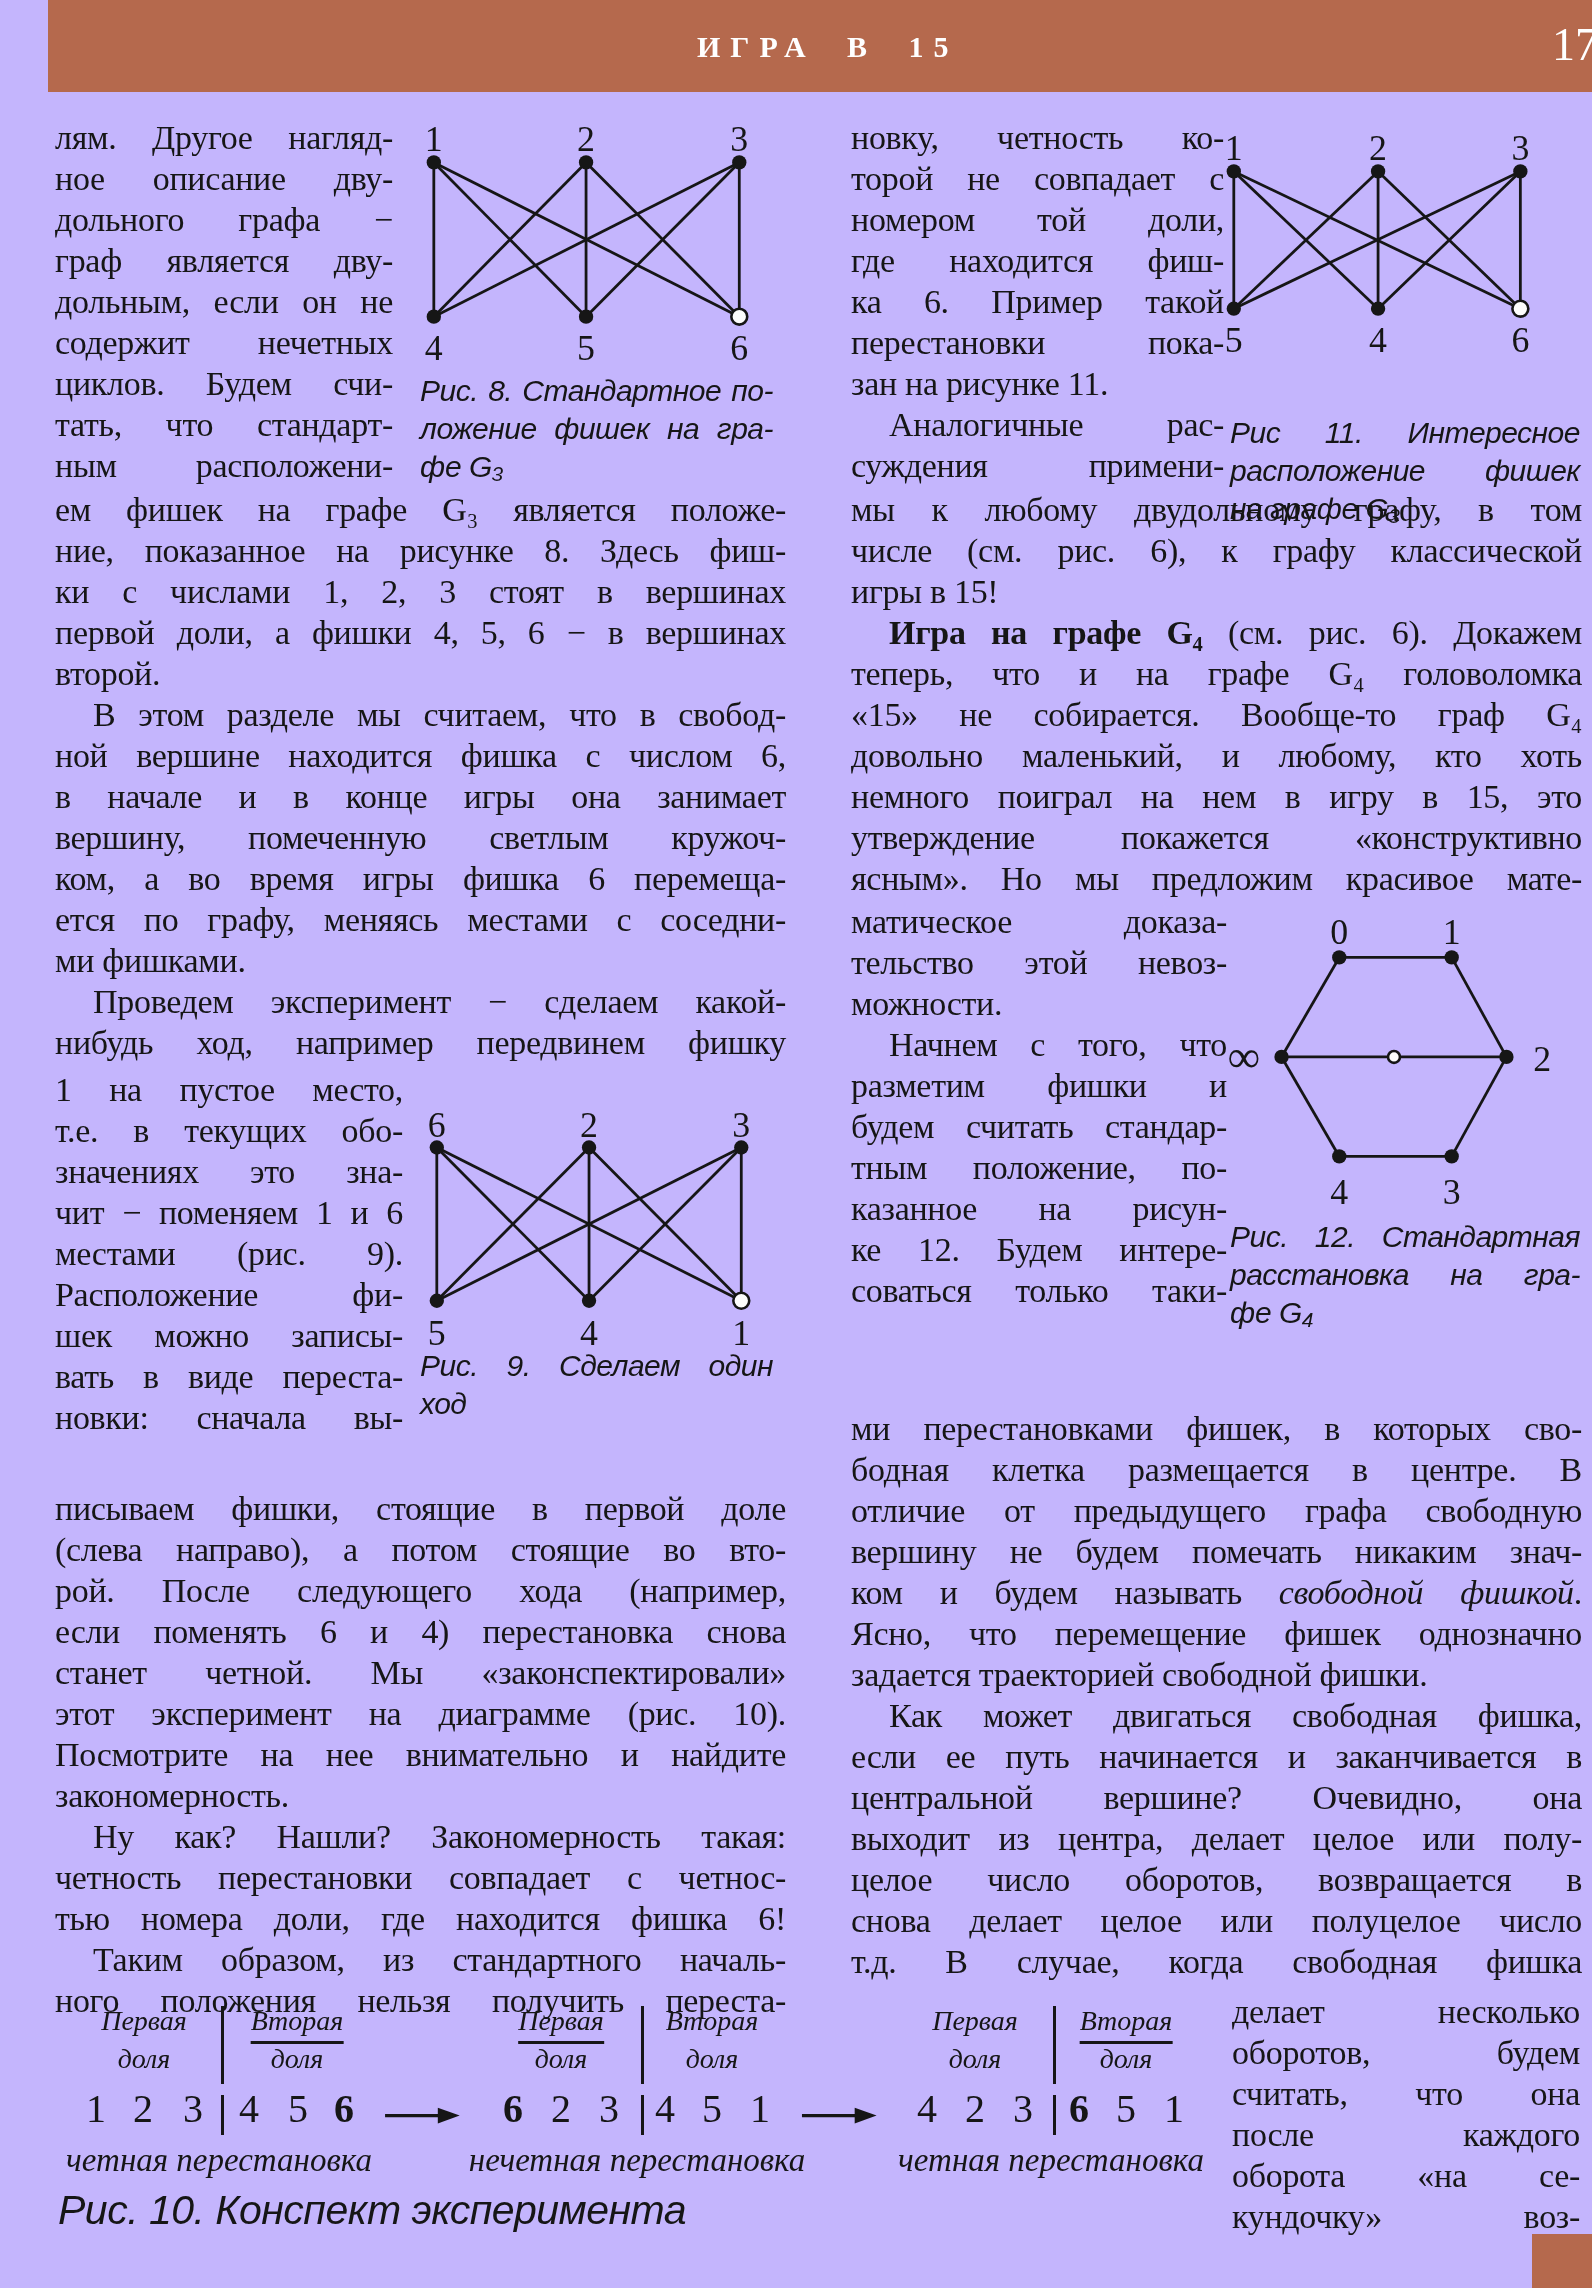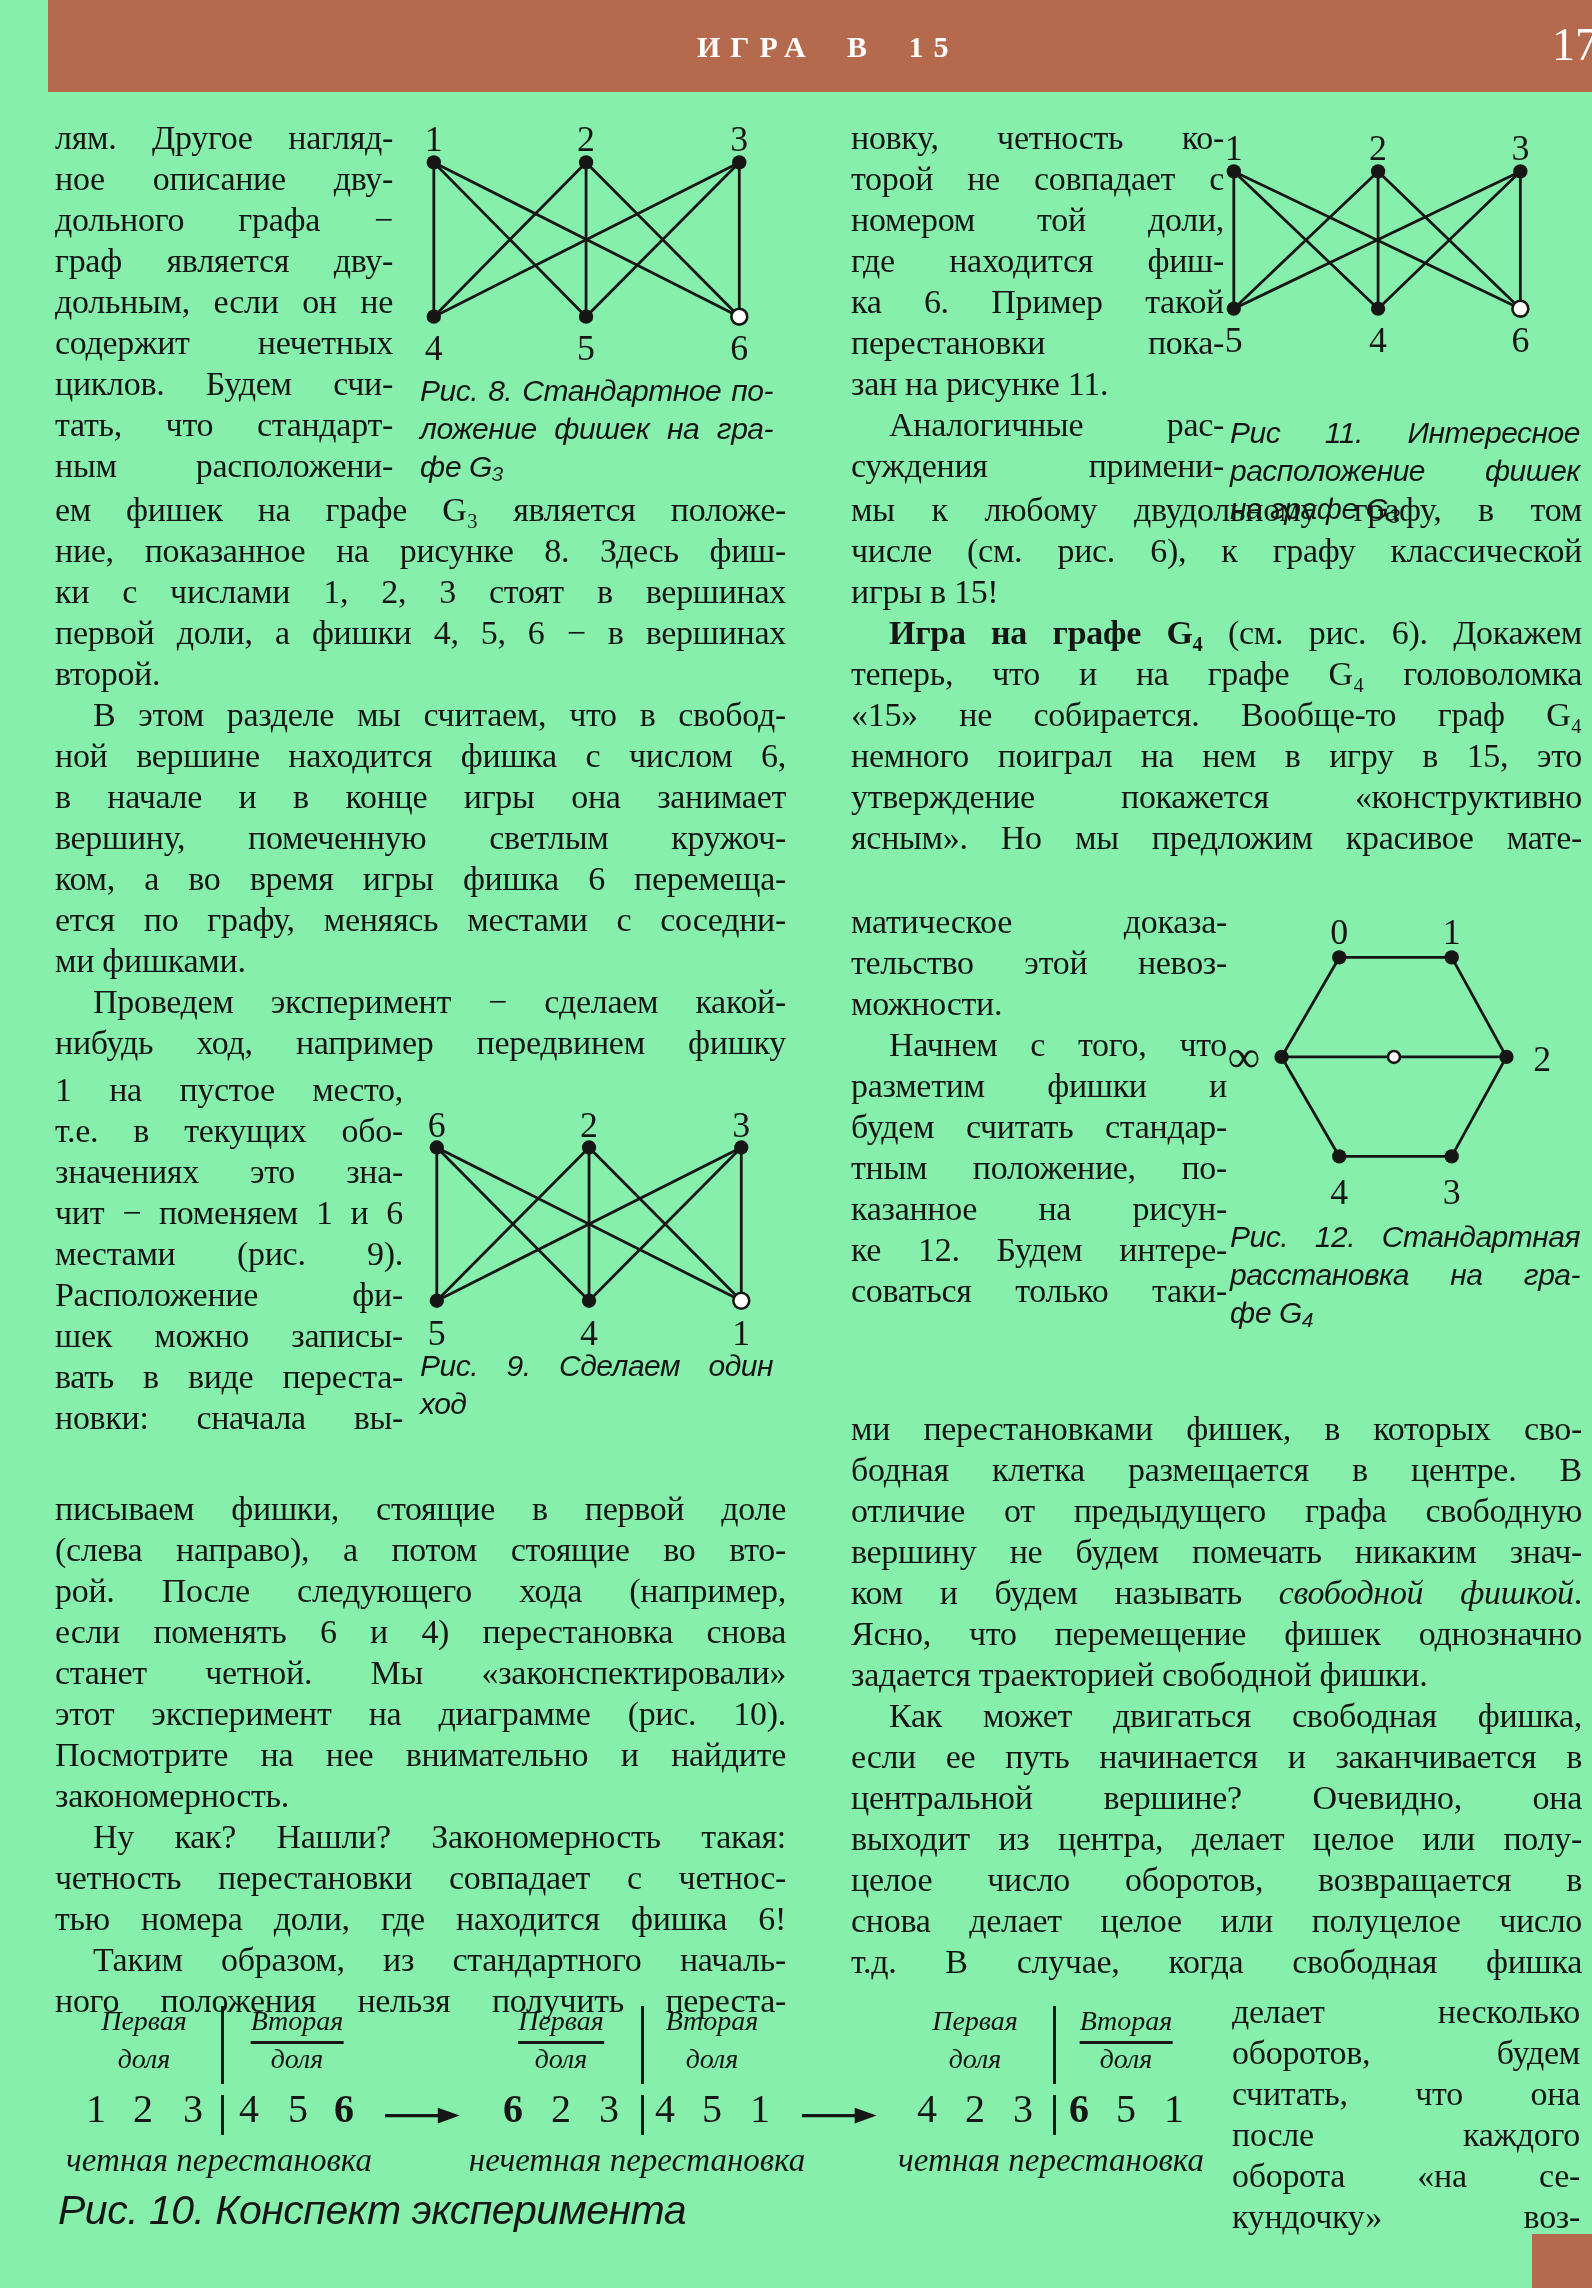--- a/index.html
+++ b/index.html
@@ -1,16 +1,16 @@
 <!DOCTYPE html>
 <html><head>
 <meta charset="utf-8">
 <style>
   html,body{margin:0;padding:0;background:#e8e8e8;}
-  .page{position:relative;width:1592px;height:2289px;background:#86efac;overflow:hidden;
+  .page{position:relative;width:1592px;height:2289px;background:#c4b5fd;overflow:hidden;
         font-family:"Liberation Serif","DejaVu Serif",serif;color:#161616;}
   .header-bar{position:absolute;left:48px;top:0;width:1544px;height:92px;}
   .header-title{position:absolute;left:649px;top:30px;font-size:30px;font-weight:700;
         letter-spacing:10px;word-spacing:14px;color:#fff;white-space:nowrap;}
   .header-page-num{position:absolute;left:1504px;top:18px;font-size:46px;color:#fff;}
   .corner-square{position:absolute;left:1532px;top:2234px;width:60px;height:55px;}
   .tb{position:absolute;}
   .tb.body .ln{font-size:34px;line-height:41px;height:41px;letter-spacing:-0.3px;
         text-align:justify;text-align-last:justify;}
   .tb.body .ln.last{text-align-last:left;}
@@ -104,20 +104,21 @@
         <div class="ln ind">Аналогичные рас-</div>
         <div class="ln">суждения примени-</div>
       </div>
       <div class="tb body" style="left: 851px; top: 489px; width: 731px;">
         <div class="ln">мы к любому двудольному графу, в том</div>
         <div class="ln">числе (см. рис. 6), к графу классической</div>
         <div class="ln last">игры в 15!</div>
         <div class="ln ind"><b>Игра на графе G₄</b> (см. рис. 6). Докажем</div>
         <div class="ln">теперь, что и на графе G₄ головоломка</div>
         <div class="ln">«15» не собирается. Вообще-то граф G₄</div>
+        <div class="ln">довольно маленький, и любому, кто хоть</div>
         <div class="ln">немного поиграл на нем в игру в 15, это</div>
         <div class="ln">утверждение покажется «конструктивно</div>
         <div class="ln">ясным». Но мы предложим красивое мате-</div>
       </div>
       <div class="tb body" style="left: 851px; top: 901px; width: 376px;">
         <div class="ln">матическое доказа-</div>
         <div class="ln">тельство этой невоз-</div>
         <div class="ln last">можности.</div>
         <div class="ln ind">Начнем с того, что</div>
         <div class="ln">разметим фишки и</div>

